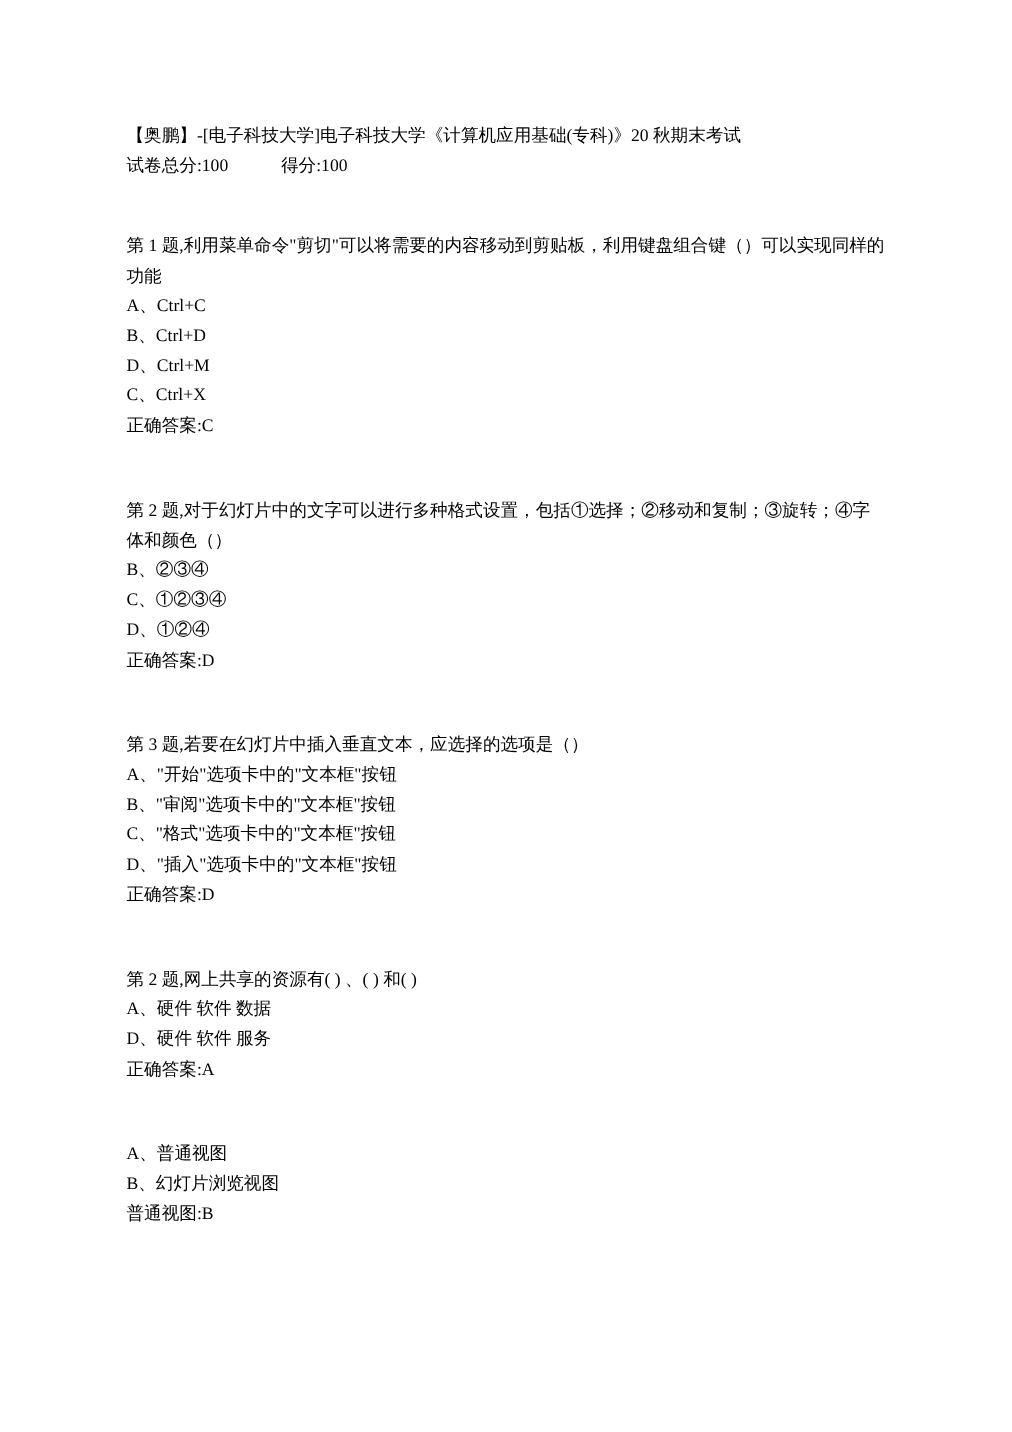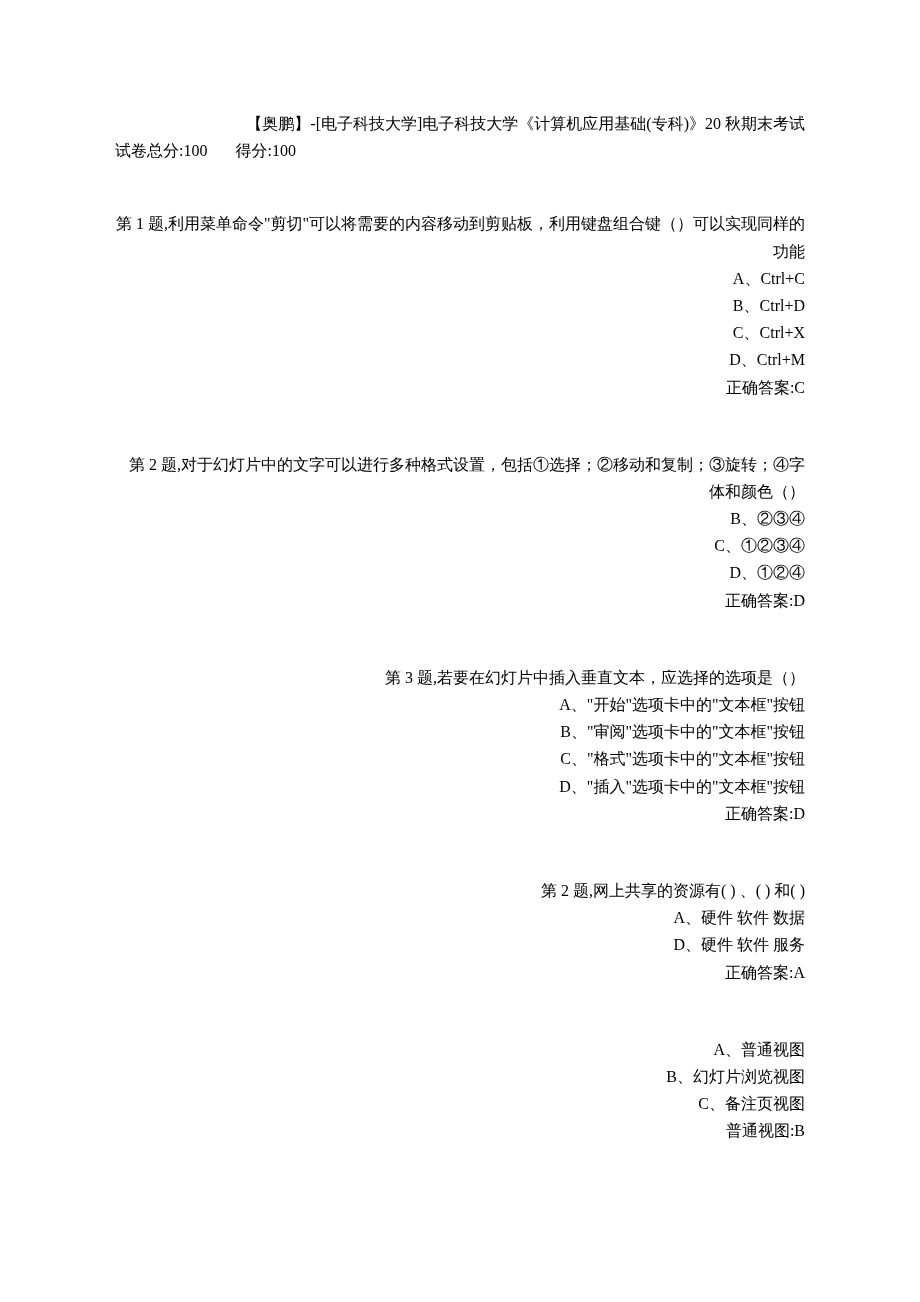--- a/index.html
+++ b/index.html
@@ -1,19 +1,18 @@
 <!DOCTYPE html>
 <html><head>
   <meta charset="utf-8">
   <style>
     * {
       margin: 0;
       padding: 0;
       box-sizing: border-box;
-      text-align: right;
     }
     body {
       font-family: "SimSun", "宋体", serif;
       font-size: 16px;
       line-height: 1.7;
       color: #000;
       background: #fff;
       padding: 110px 115px 60px 115px;
       width: 920px;
     }
@@ -24,40 +23,40 @@
       margin-bottom: 50px;
       margin-top: 46px;
     }
     .header-block {
       margin-bottom: 0;
     }
     .score-line {
       display: flex;
     }
     .score-label {
-      margin-right: 28px;
+      margin-right: 48px;
     }
   </style>
 </head>
 <body>
 
 <div class="header-block">
   <span class="line">【奥鹏】-[电子科技大学]电子科技大学《计算机应用基础(专科)》20 秋期末考试</span>
   <div class="score-line">
     <span class="score-label">试卷总分:100</span>
     <span>得分:100</span>
   </div>
 </div>
 
 <div class="question-block">
   <span class="line">第 1 题,利用菜单命令"剪切"可以将需要的内容移动到剪贴板，利用键盘组合键（）可以实现同样的功能</span>
   <span class="line">A、Ctrl+C</span>
   <span class="line">B、Ctrl+D</span>
+  <span class="line">D、Ctrl+M</span>
   <span class="line">C、Ctrl+X</span>
-  <span class="line">D、Ctrl+M</span>
   <span class="line">正确答案:C</span>
 </div>
 
 <div class="question-block">
   <span class="line">第 2 题,对于幻灯片中的文字可以进行多种格式设置，包括①选择；②移动和复制；③旋转；④字体和颜色（）</span>
   <span class="line">B、②③④</span>
   <span class="line">C、①②③④</span>
   <span class="line">D、①②④</span>
   <span class="line">正确答案:D</span>
 </div>
@@ -74,15 +73,14 @@
 <div class="question-block">
   <span class="line">第 2 题,网上共享的资源有( ) 、( ) 和( )</span>
   <span class="line">A、硬件 软件 数据</span>
   <span class="line">D、硬件  软件  服务</span>
   <span class="line">正确答案:A</span>
 </div>
 
 <div class="question-block">
   <span class="line">A、普通视图</span>
   <span class="line">B、幻灯片浏览视图</span>
-  <span class="line">C、备注页视图</span>
   <span class="line">普通视图:B</span>
 </div>
 
 </body></html>

